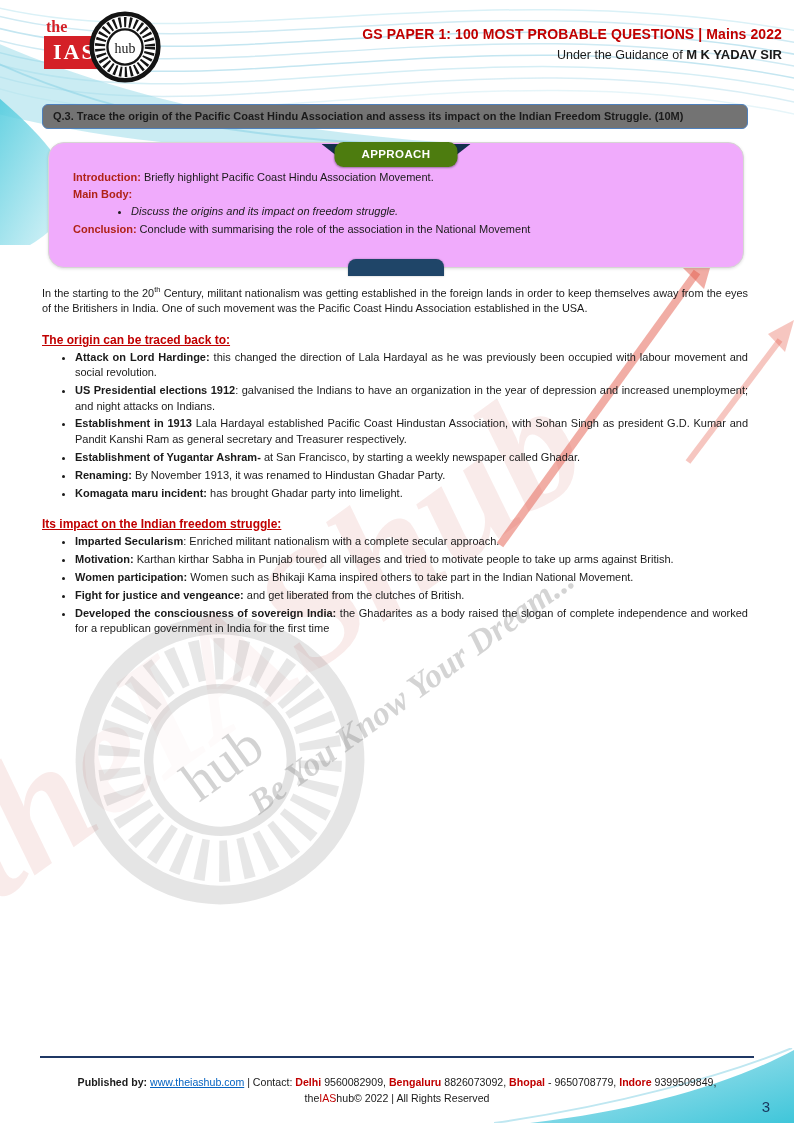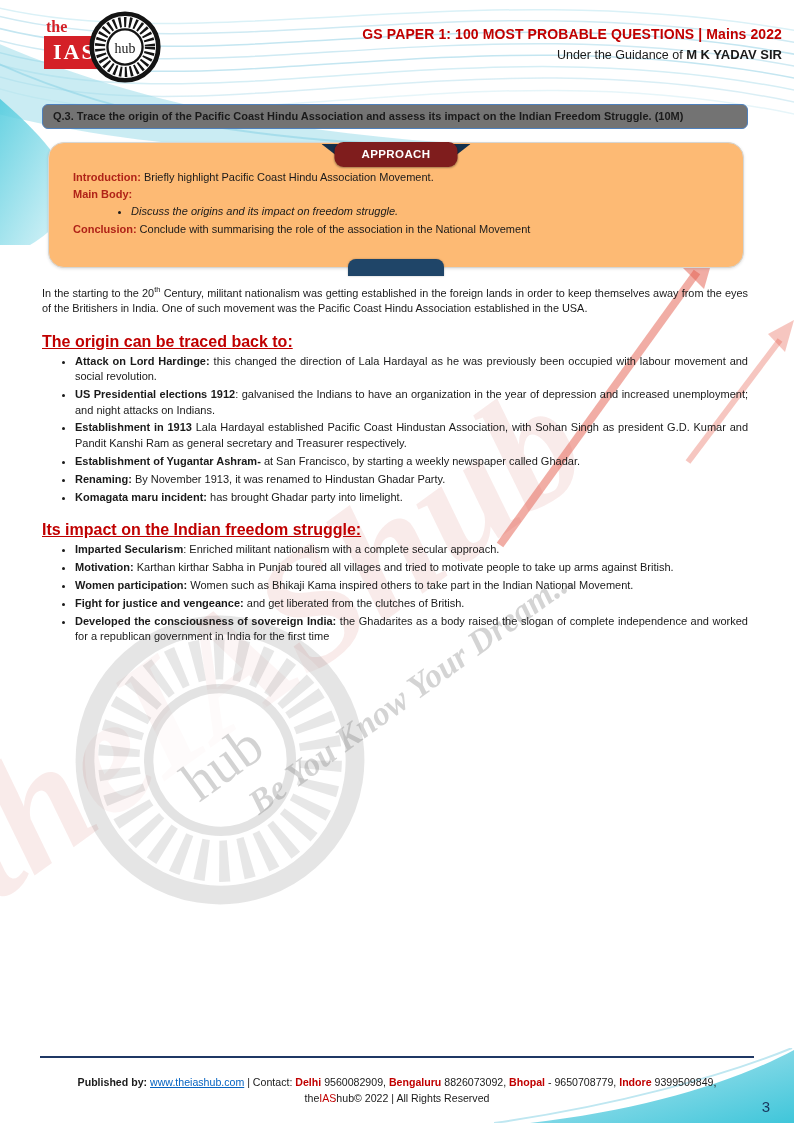--- a/index.html
+++ b/index.html
@@ -29,37 +29,37 @@
   .wm-tagline { position:absolute; left:215px; top:672px; font:italic 700 34px "Liberation Serif", serif;
                 color:rgba(125,125,125,0.33); transform:rotate(-36deg); white-space:nowrap; }
   .wm-arrows { position:absolute; inset:0; width:794px; height:1123px; }
   
   .content { position:absolute; left:42px; top:104px; width:706px; z-index:2; }
   .qbox { background:#737373; border:1.6px solid #4f81bd; border-radius:6px;
           padding:5px 10px 6px; font-size:11px; font-weight:700; }
   
   .approach { position:relative; margin:13px 4px 0 6px; }
   .ribbon { position:absolute; top:0; left:50%; transform:translateX(-50%); z-index:3; }
-  .ribbon-pill { position:relative; z-index:2; background:#7f1d1d; color:#fff; font-weight:700;
+  .ribbon-pill { position:relative; z-index:2; background:#4d7c0f; color:#fff; font-weight:700;
                  font-size:11.5px; letter-spacing:.4px; padding:6px 27px 7px; border-radius:9px;
                  box-shadow:0 1px 2px rgba(0,0,0,.35); }
   .wing { position:absolute; width:18px; height:14px; background:#14304c; z-index:1; }
   .wing-l { left:-13px; top:2px; clip-path:polygon(0 0,100% 0,100% 100%); }
   .wing-r { right:-13px; top:2px; clip-path:polygon(0 0,100% 0,0 100%); }
-  .approach-box { position:relative; margin-top:13px; background:#fdba74; border:1px solid #d6d6d3;
+  .approach-box { position:relative; margin-top:13px; background:#f0abfc; border:1px solid #d6d6d3;
                   border-radius:16px; padding:26px 24px 30px; box-shadow:0 1px 3px rgba(0,0,0,.12); }
   .tab-bottom { position:absolute; left:50%; transform:translateX(-50%); bottom:-9px; width:96px; height:17px;
                 background:#1f4568; border-radius:8px 8px 0 0; box-shadow:0 0 2px rgba(0,0,0,.3); }
   .ap-line { font-size:11px; line-height:16.5px; }
   .ap-label { color:#b02318; font-weight:700; }
   .ap-ul { margin:1px 0; padding-left:58px; }
   .ap-ul li { font-size:11px; line-height:16.5px;font-style:italic; }
   
   .para { font-size:10.9px; line-height:15.6px; text-align:justify; margin:14px 0 0; }
-  .red-head { color:#c00000; font-weight:700; text-decoration:underline; font-size:16px; margin:16px 0 3px; }
+  .red-head { color:#c00000; font-weight:700; text-decoration:underline; font-size:12px; margin:16px 0 3px; }
   .body-ul { margin:2px 0 0; padding-left:33px; }
   .body-ul li { font-size:11px; line-height:15.4px; text-align:justify; margin-bottom:2.5px; }
   sup { font-size:7.5px; }
   
   .footer { position:absolute; left:40px; right:40px; top:1056px; border-top:2.5px solid #1f3864;
             padding-top:17px; text-align:center; font-size:10.6px; line-height:15.5px; z-index:2; }
   .footer a { color:#0563c1; text-decoration:underline; }
   .city { color:#c00000; font-weight:700; }
   .f-red { color:#c00000; }
   .corner-swoosh { position:absolute; right:0; bottom:0; z-index:1; }

